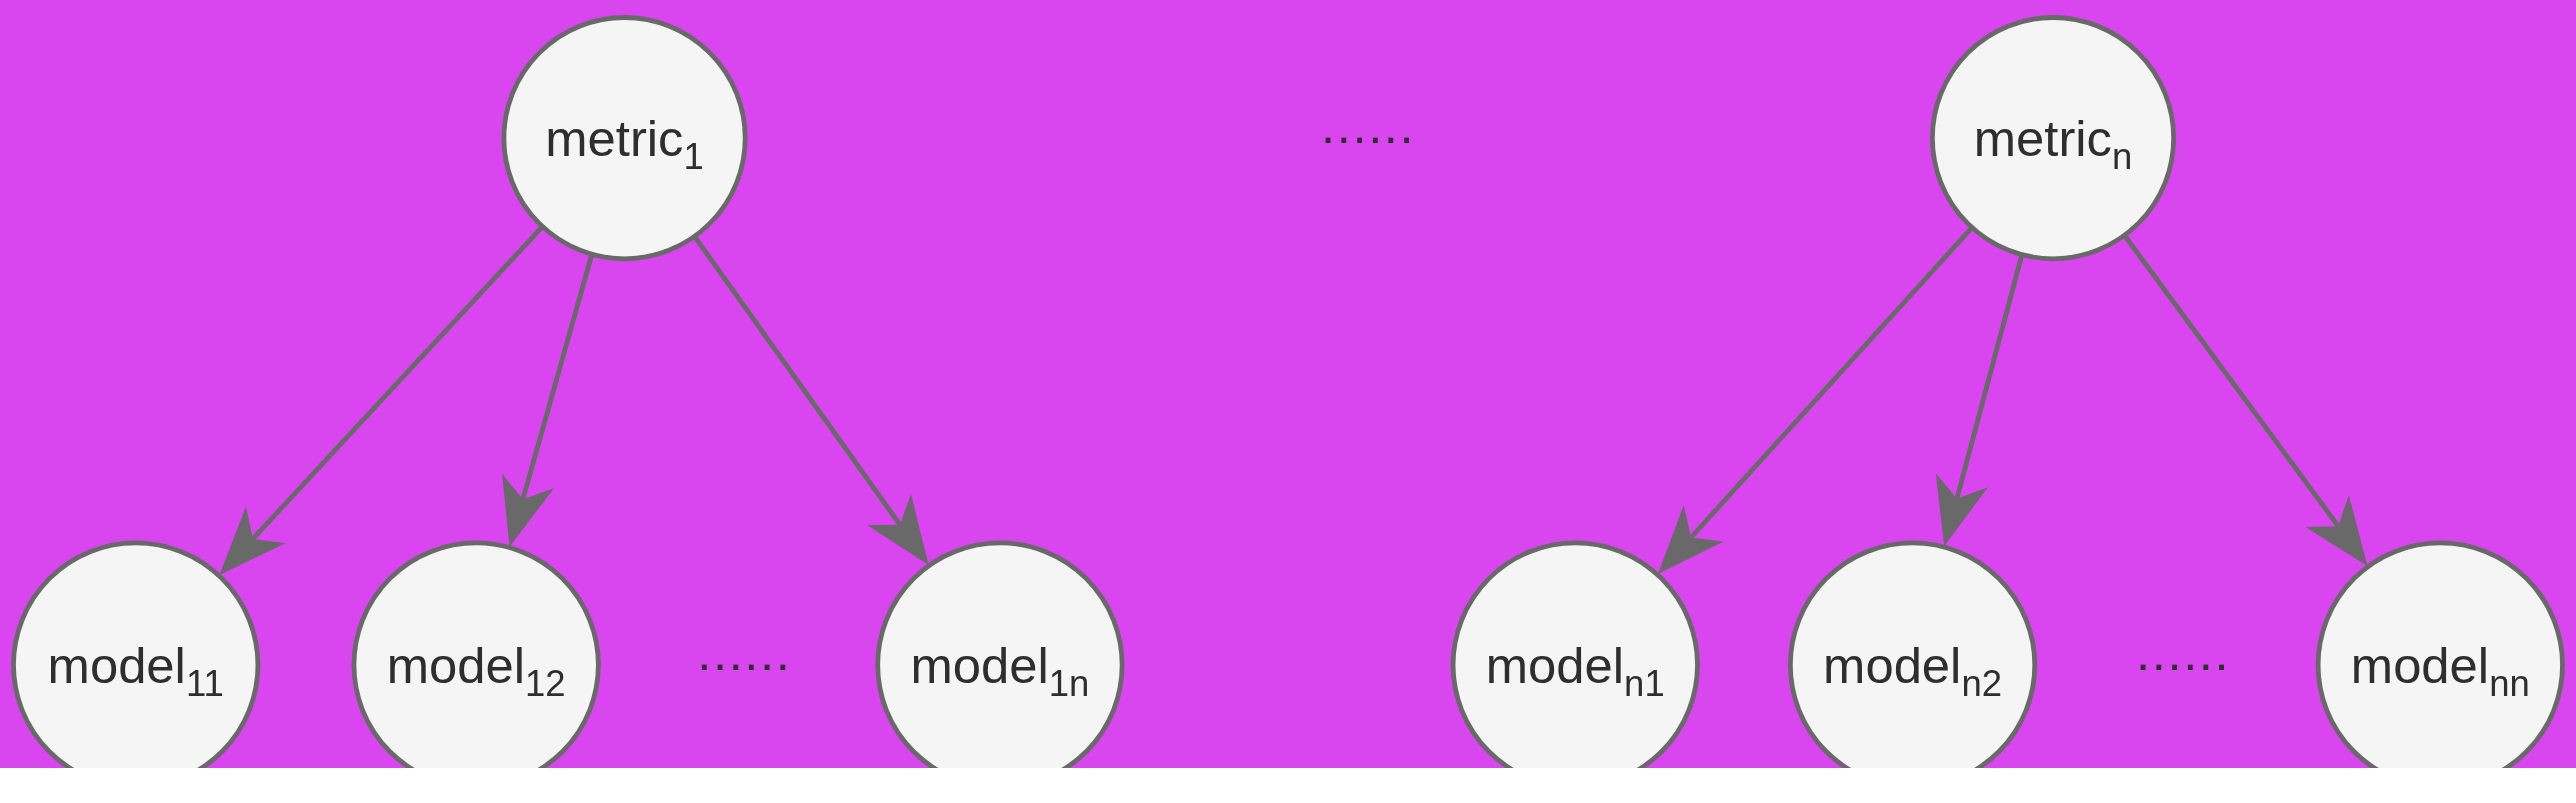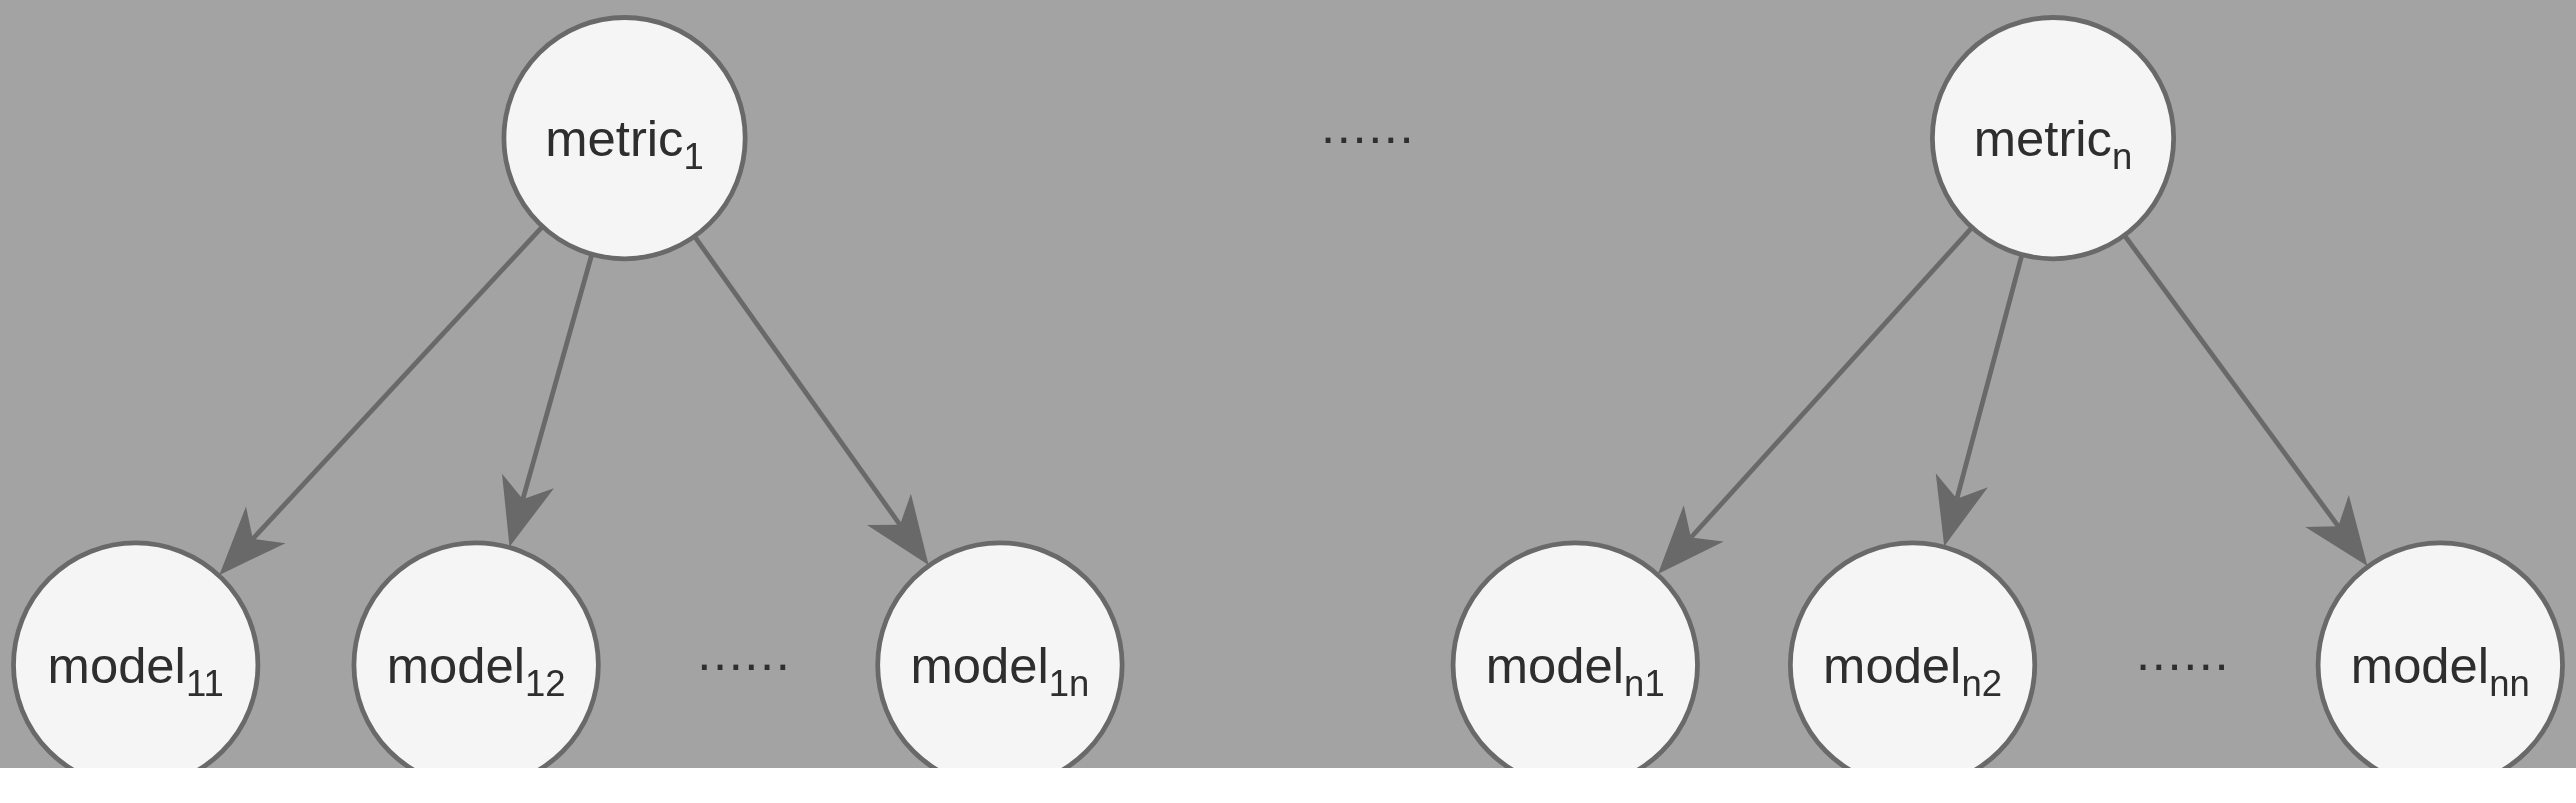--- a/index.html
+++ b/index.html
@@ -5,21 +5,21 @@
 <style>
   html, body {
     margin: 0;
     padding: 0;
     background: #ffffff;
   }
   #stage {
     position: relative;
     width: 2576px;
     height: 768px;
-    background: #a3a3a3;
+    background: #d946ef;
     overflow: hidden;
     font-family: "Liberation Sans", "DejaVu Sans", sans-serif;
   }
   #graph-svg {
     position: absolute;
     left: 0;
     top: 0;
     width: 2576px;
     height: 804px;
     display: block;

